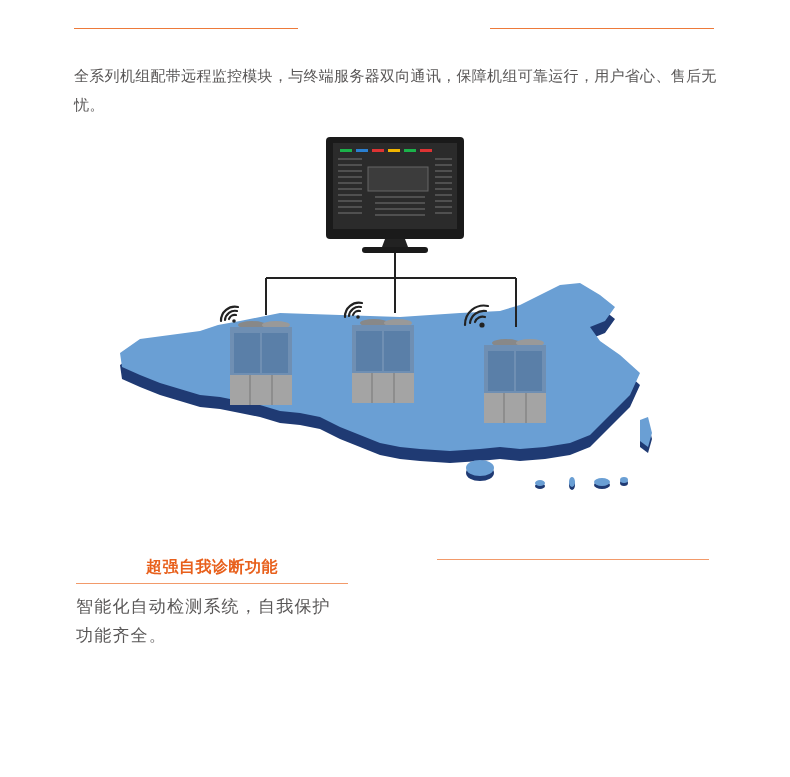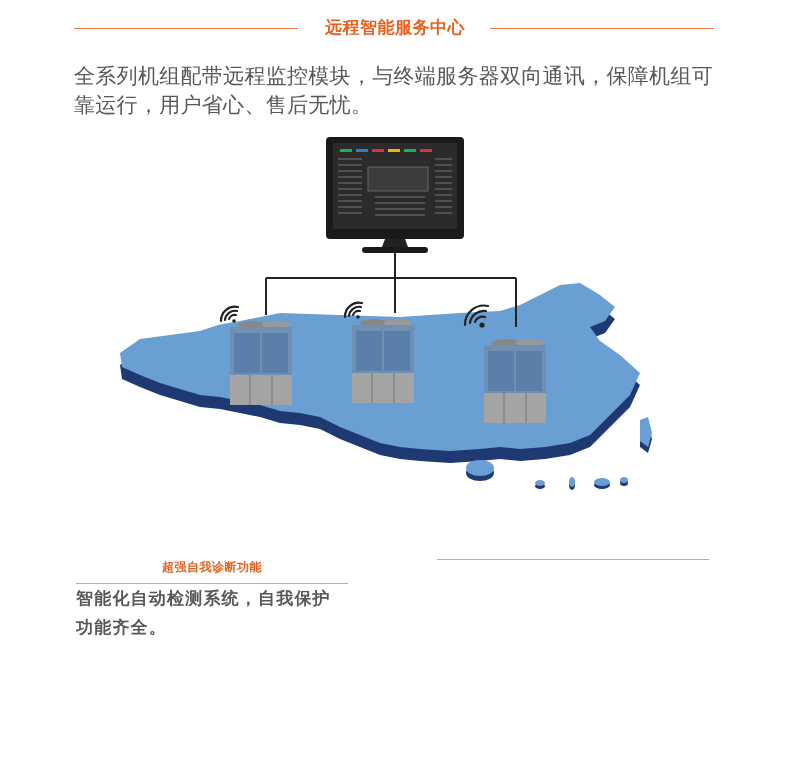--- a/index.html
+++ b/index.html
@@ -5,37 +5,36 @@
   * { box-sizing: border-box; margin: 0; padding: 0; }
   html, body { width: 790px; height: 777px; background: #ffffff; overflow: hidden; }
   body { position: relative; font-family: "DejaVu Sans", "Liberation Sans", sans-serif; color: #595757; }
 
   .section-header { position: absolute; left: 74px; top: 14px; width: 640px; height: 28px; }
   .section-header .rule { position: absolute; top: 14px; height: 1px; background: #ed7a3a; }
   .section-header .rule.left { left: 0; width: 224px; }
   .section-header .rule.right { left: 416px; width: 224px; }
   .section-header .title { position: absolute; left: 234px; top: 2px; width: 174px; text-align: center; font-size: 17px; font-weight: bold; color: #e8601c; letter-spacing: 0.5px; }
 
-  .intro { position: absolute; left: 74px; top: 62px; width: 650px; font-size: 21px; line-height: 29px; color: #595757; letter-spacing: 0.3px; }
+  .intro { position: absolute; left: 74px; top: 62px; width: 650px; font-size: 15px; line-height: 29px; color: #595757; letter-spacing: 0.3px; }
 
   .illustration { position: absolute; left: 100px; top: 135px; width: 600px; height: 370px; }
 
   .feature { position: absolute; top: 555px; width: 272px; }
   .feature.left { left: 76px; }
   .feature.right { left: 437px; }
-  .feature .ftitle { text-align: center; font-size: 12px; font-weight: bold; color: #e8601c; height: 24px; line-height: 24px; letter-spacing: 0.5px; }
+  .feature .ftitle { text-align: center; font-size: 16px; font-weight: bold; color: #e8601c; height: 24px; line-height: 24px; letter-spacing: 0.5px; }
   .feature .frule { height: 1px; background: #f29a6a; margin-top: 4px; }
-  .feature .fdesc { font-size: 17px; line-height: 29px; color: #595757; letter-spacing: 1.2px; font-weight: bold; }
+  .feature .fdesc { margin-top: 8px; font-size: 17px; line-height: 29px; color: #595757; letter-spacing: 1.2px; }
 </style>
 </head>
 <body>
 
 <div class="section-header">
   <div class="rule left"></div>
-  <div class="title">远程智能服务中心</div>
   <div class="rule right"></div>
 </div>
 
 <p class="intro">全系列机组配带远程监控模块，与终端服务器双向通讯，保障机组可靠运行，用户省心、售后无忧。</p>
 
 <div class="illustration">
   <svg width="600" height="370" viewBox="0 0 600 370" xmlns="http://www.w3.org/2000/svg">
 
     <g>
       <path d="M20 218 L40 204 L70 200 L100 196 L118 190 L140 186 L180 178 L240 180 L300 182 L360 178 L400 176 L420 170 L440 160 L460 150 L480 148 L500 160 L515 172 L505 186 L490 192 L500 206 L520 220 L540 238 L530 260 L510 280 L490 300 L470 308 L445 312 L420 314 L400 312 L380 314 L350 316 L320 314 L300 312 L280 308 L260 300 L240 292 L220 282 L200 278 L180 276 L160 270 L140 266 L120 262 L100 260 L80 254 L60 248 L40 240 L22 232 Z" fill="#1f3a73" transform="translate(0,12)"></path>

